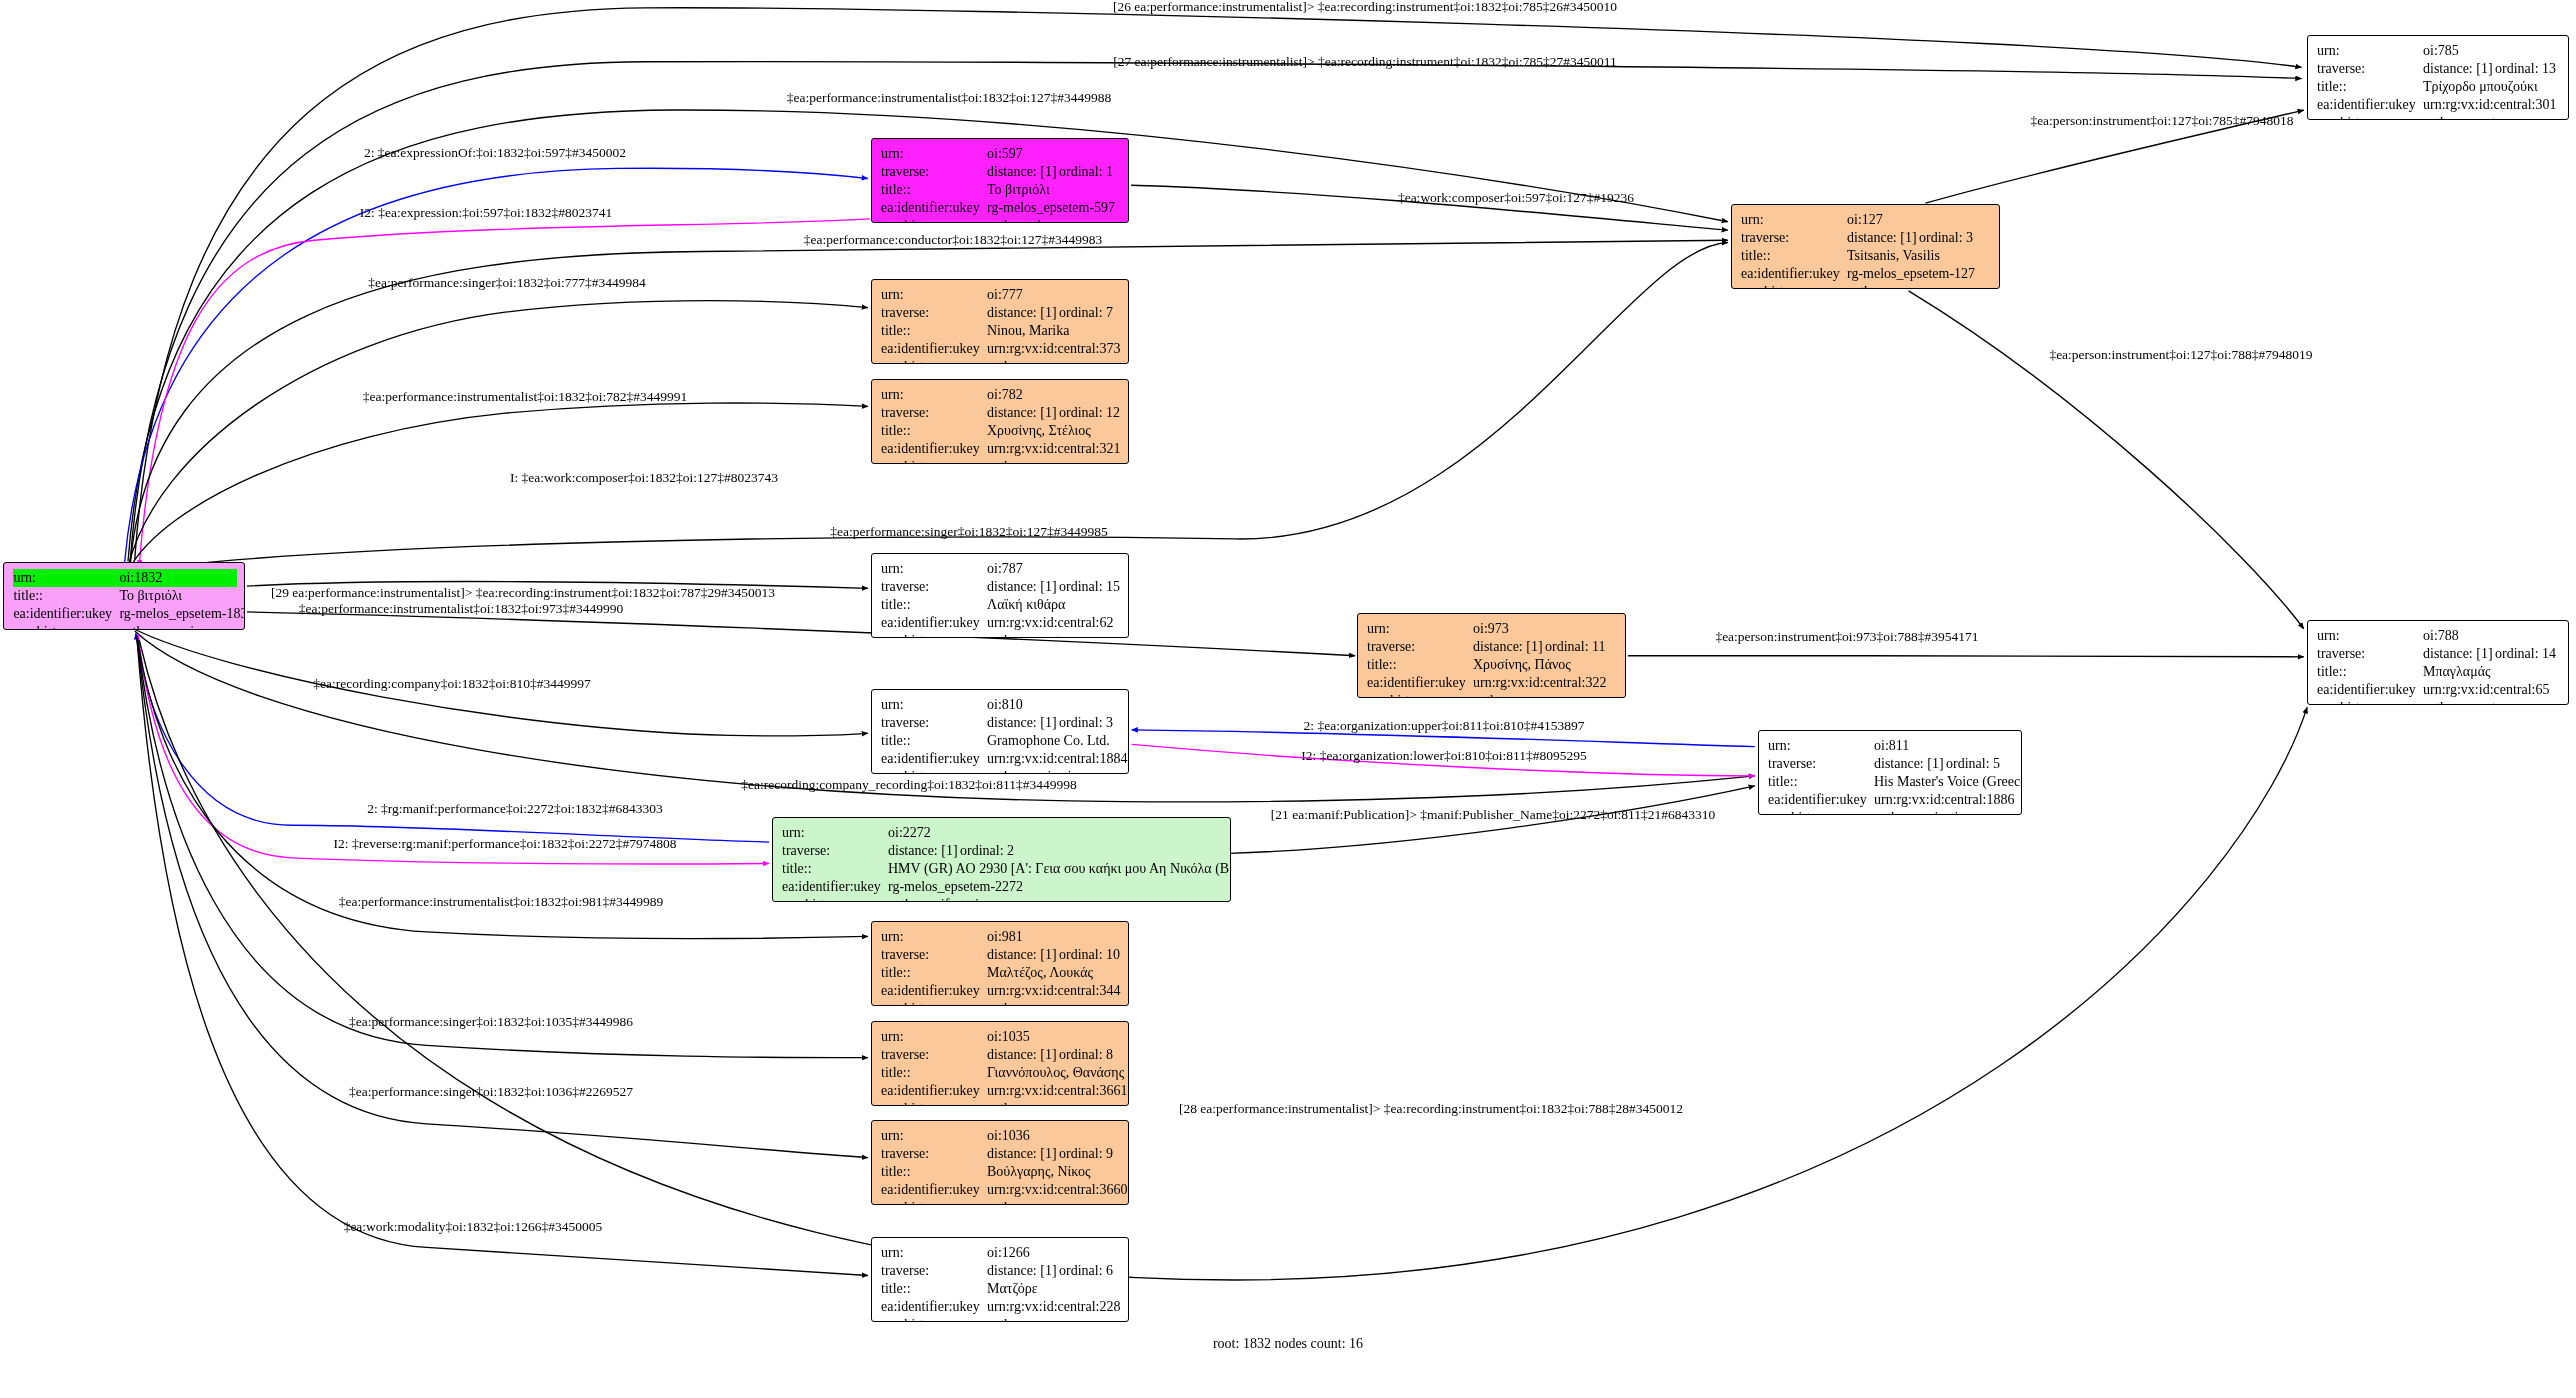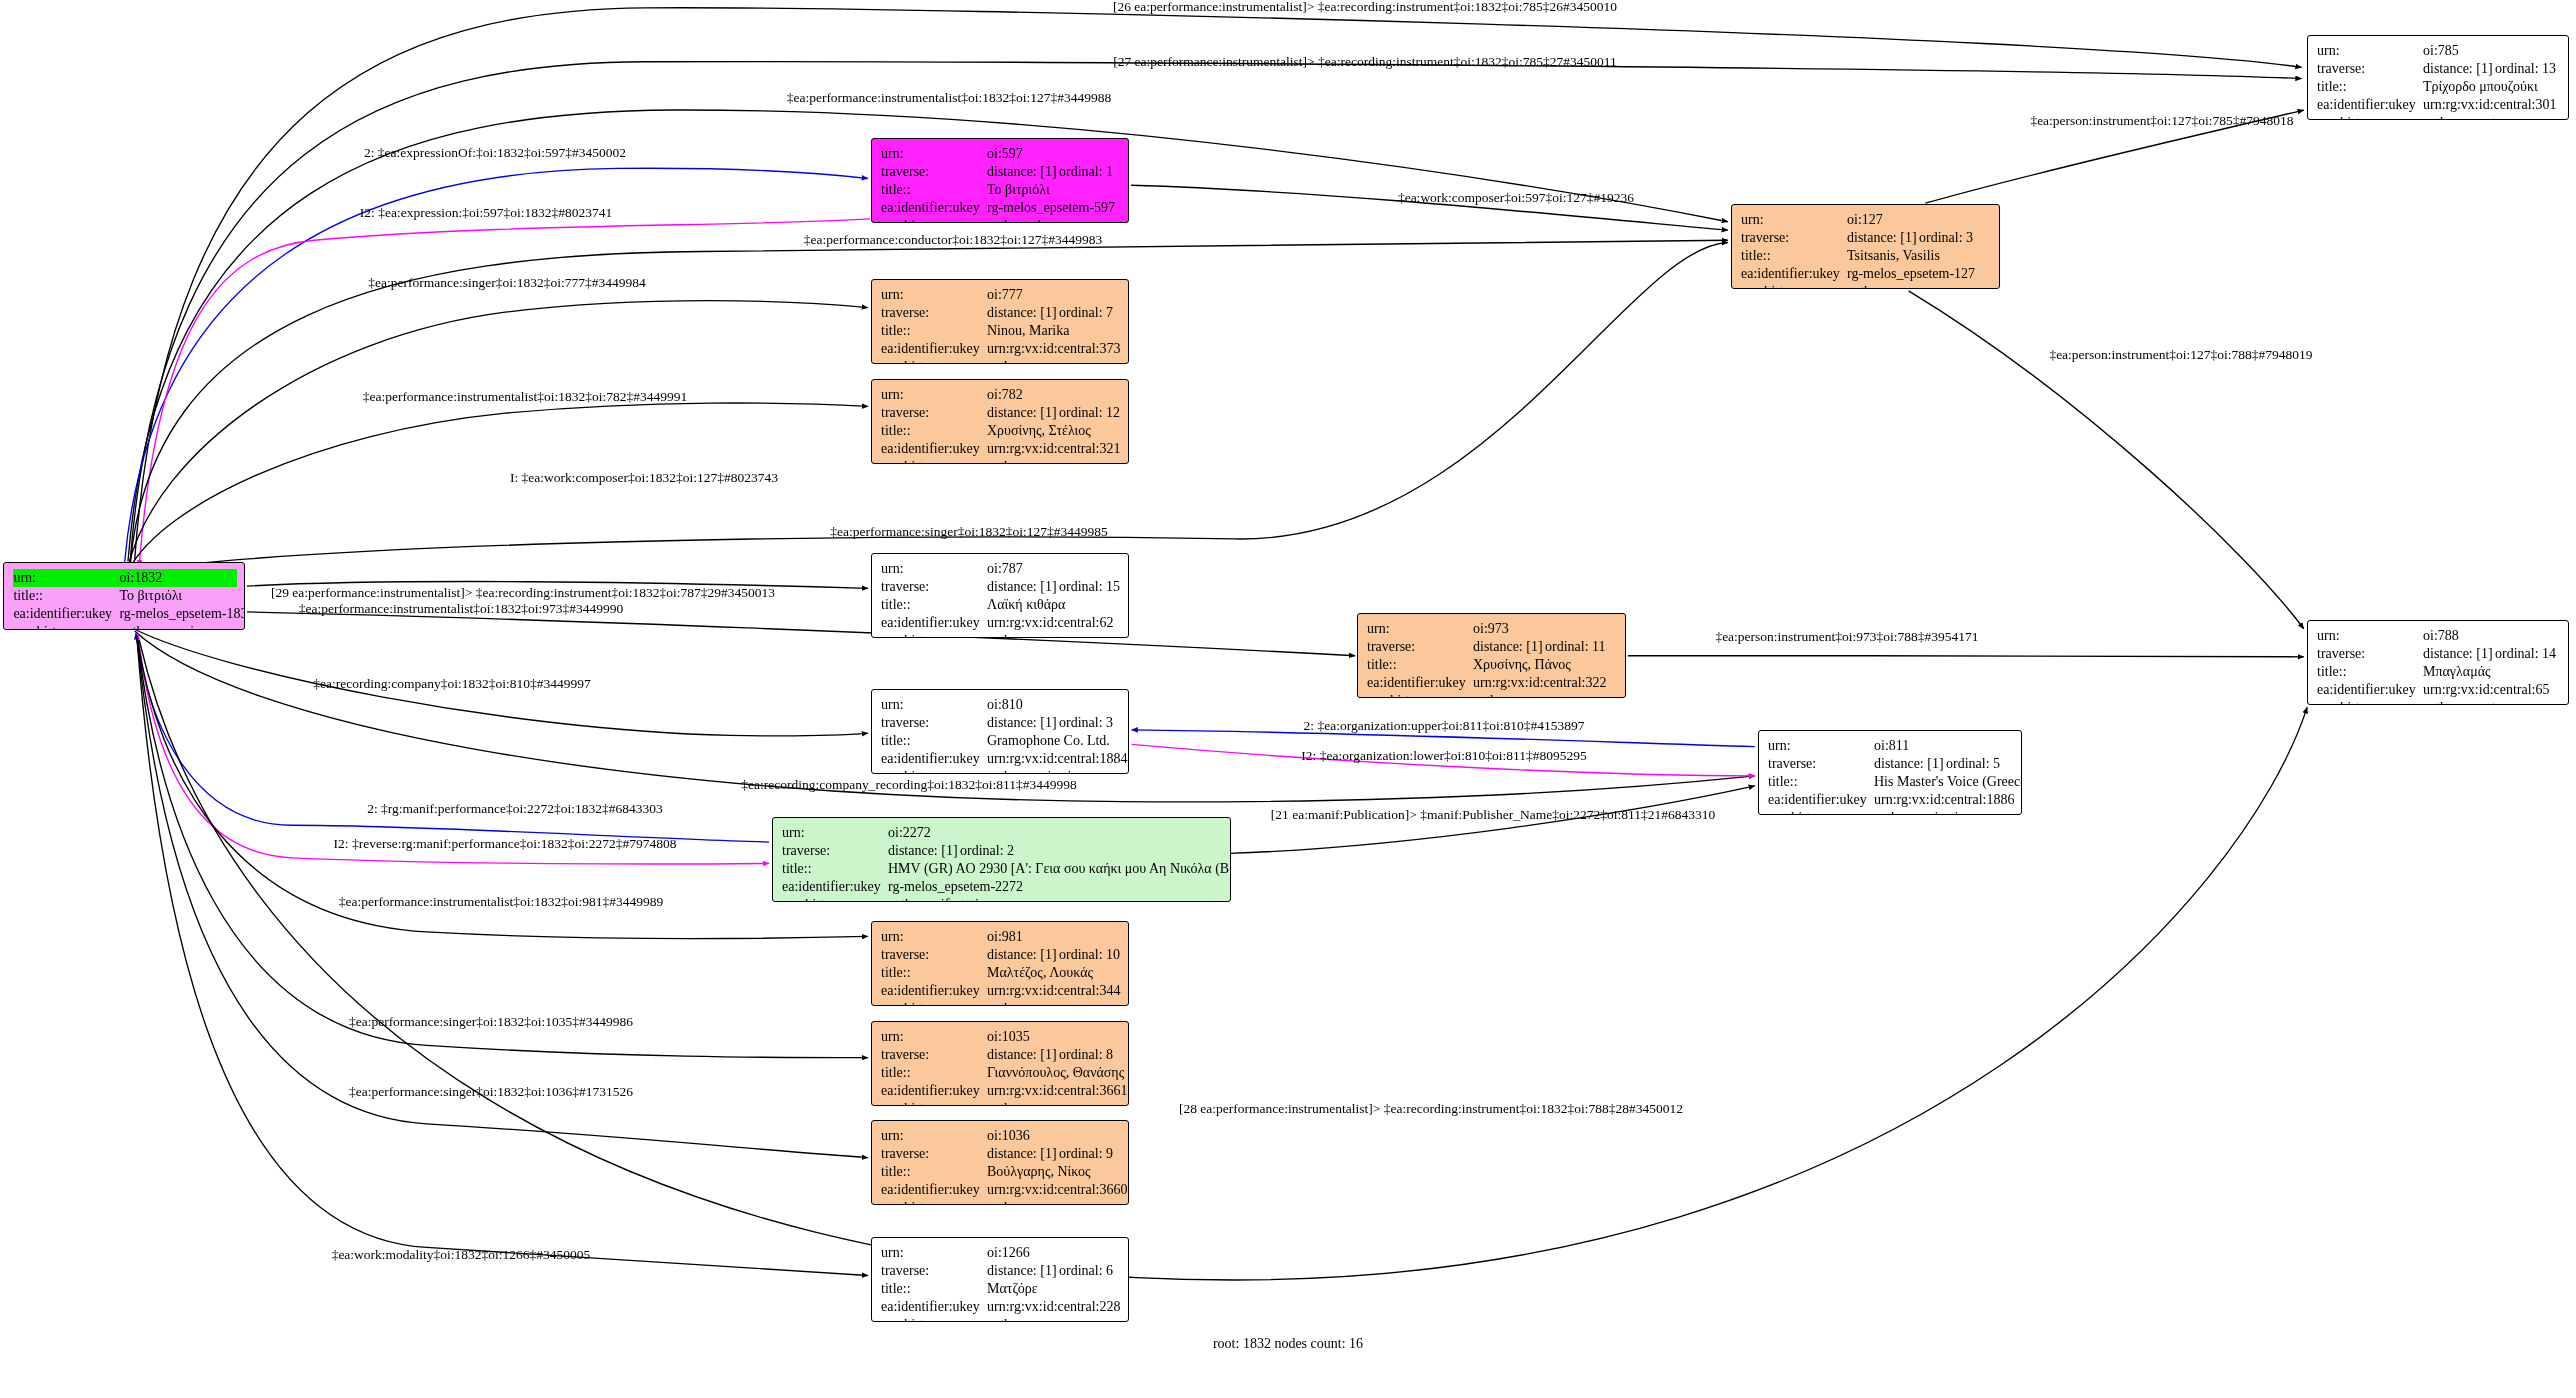--- a/index.html
+++ b/index.html
@@ -495,21 +495,21 @@
       <div class="edge-label" style="left: 1847px; top: 637px;">‡ea:person:instrument‡oi:973‡oi:788‡#3954171</div>
       <div class="edge-label" style="left: 452px; top: 684px;">‡ea:recording:company‡oi:1832‡oi:810‡#3449997</div>
       <div class="edge-label" style="left: 909px; top: 785px;">‡ea:recording:company_recording‡oi:1832‡oi:811‡#3449998</div>
       <div class="edge-label" style="left: 1444px; top: 726px;">2: ‡ea:organization:upper‡oi:811‡oi:810‡#4153897</div>
       <div class="edge-label" style="left: 1444px; top: 756px;">I2: ‡ea:organization:lower‡oi:810‡oi:811‡#8095295</div>
       <div class="edge-label" style="left: 515px; top: 809px;">2: ‡rg:manif:performance‡oi:2272‡oi:1832‡#6843303</div>
       <div class="edge-label" style="left: 505px; top: 844px;">I2: ‡reverse:rg:manif:performance‡oi:1832‡oi:2272‡#7974808</div>
       <div class="edge-label" style="left: 1493px; top: 815px;">[21 ea:manif:Publication]&gt; ‡manif:Publisher_Name‡oi:2272‡oi:811‡21#6843310</div>
       <div class="edge-label" style="left: 501px; top: 902px;">‡ea:performance:instrumentalist‡oi:1832‡oi:981‡#3449989</div>
       <div class="edge-label" style="left: 491px; top: 1022px;">‡ea:performance:singer‡oi:1832‡oi:1035‡#3449986</div>
-      <div class="edge-label" style="left: 491px; top: 1092px;">‡ea:performance:singer‡oi:1832‡oi:1036‡#1731526</div>
-      <div class="edge-label" style="left: 461px; top: 1227px; margin-top: 28px;">‡ea:work:modality‡oi:1832‡oi:1266‡#3450005</div>
+      <div class="edge-label" style="left: 491px; top: 1092px;">‡ea:performance:singer‡oi:1832‡oi:1036‡#2269527</div>
+      <div class="edge-label" style="left: 473px; top: 1227px;">‡ea:work:modality‡oi:1832‡oi:1266‡#3450005</div>
       <div class="edge-label" style="left: 2181px; top: 355px;">‡ea:person:instrument‡oi:127‡oi:788‡#7948019</div>
       <div class="edge-label" style="left: 1431px; top: 1109px;">[28 ea:performance:instrumentalist]&gt; ‡ea:recording:instrument‡oi:1832‡oi:788‡28#3450012</div>
     </div>
 
   <div class="footer-label" style="left:1288px; top:1344px;">root: 1832 nodes count: 16</div>
 </div>
 
 
 </body></html>

